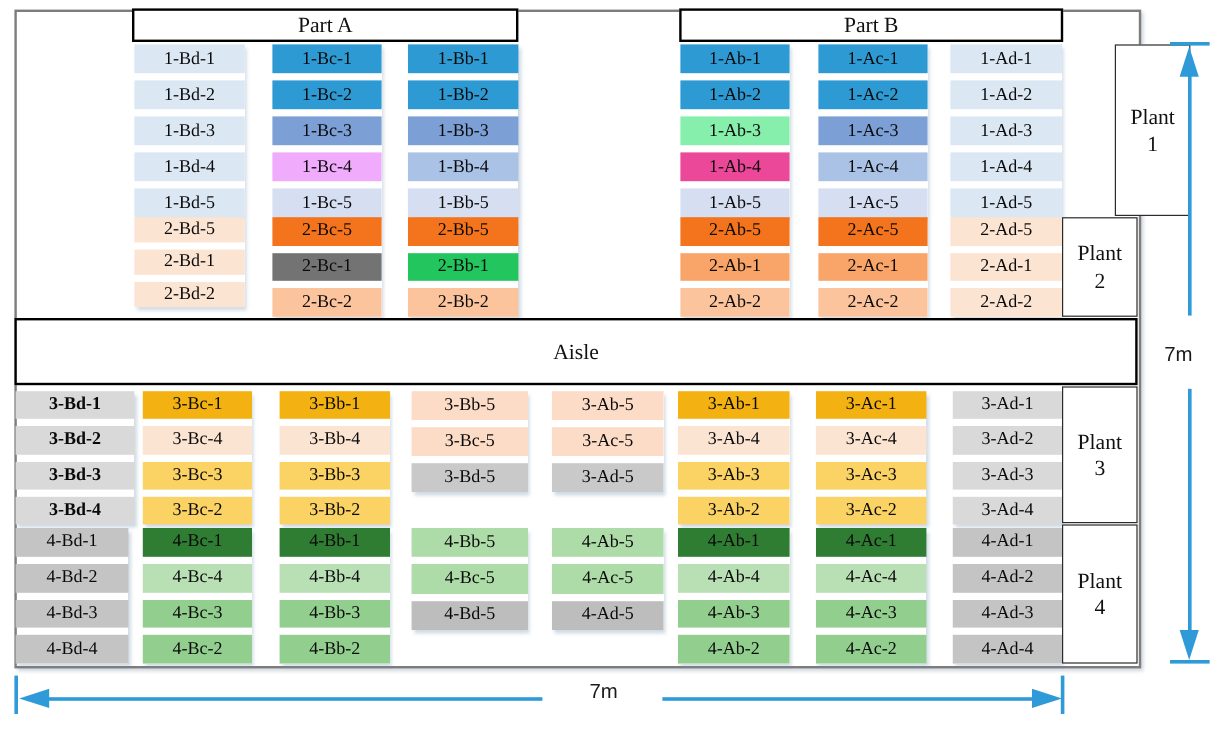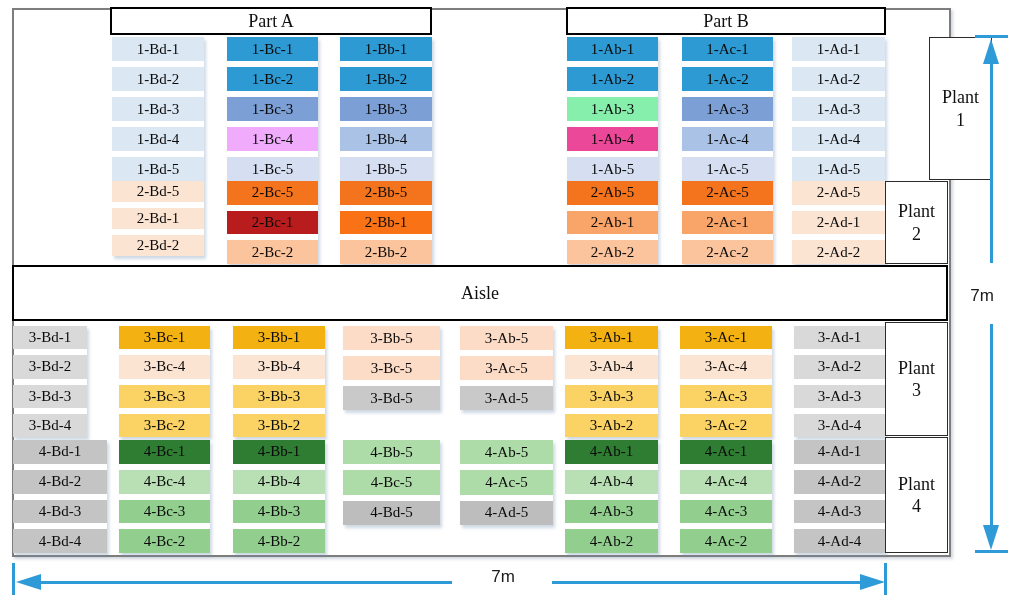--- a/index.html
+++ b/index.html
@@ -98,45 +98,45 @@
       <div class="cell" style="background: rgb(219, 232, 244);">1-Ad-5</div>
     </div>
 
   <div class="abs col" style="left: 112px; top: 181px; width: 92px; height: 75px; grid-template-rows: repeat(3, 1fr);">
       <div class="cell" style="background: rgb(252, 228, 211);">2-Bd-5</div>
       <div class="cell" style="background: rgb(252, 228, 211);">2-Bd-1</div>
       <div class="cell" style="background: rgb(252, 228, 211);">2-Bd-2</div>
     </div>
   <div class="abs col" style="left: 227px; top: 181px; width: 91px; height: 83px; grid-template-rows: repeat(3, 1fr);">
       <div class="cell" style="background: rgb(244, 115, 29);">2-Bc-5</div>
-      <div class="cell" style="background: #b91c1c; text-align: right;">2-Bc-1</div>
+      <div class="cell" style="background: #737373; text-align: right;">2-Bc-1</div>
       <div class="cell" style="background: rgb(251, 196, 157);">2-Bc-2</div>
     </div>
   <div class="abs col" style="left: 340px; top: 181px; width: 92px; height: 83px; grid-template-rows: repeat(3, 1fr);">
       <div class="cell" style="background: rgb(244, 115, 29);">2-Bb-5</div>
-      <div class="cell" style="background: #f97316;">2-Bb-1</div>
+      <div class="cell" style="background: #22c55e;">2-Bb-1</div>
       <div class="cell" style="background: rgb(251, 196, 157);">2-Bb-2</div>
     </div>
   <div class="abs col" style="left: 567px; top: 181px; width: 91px; height: 83px; grid-template-rows: repeat(3, 1fr);">
       <div class="cell" style="background: rgb(244, 115, 29);">2-Ab-5</div>
       <div class="cell" style="background: rgb(249, 164, 104);">2-Ab-1</div>
       <div class="cell" style="background: rgb(251, 196, 157);">2-Ab-2</div>
     </div>
   <div class="abs col" style="left: 682px; top: 181px; width: 91px; height: 83px; grid-template-rows: repeat(3, 1fr);">
       <div class="cell" style="background: rgb(244, 115, 29);">2-Ac-5</div>
       <div class="cell" style="background: rgb(249, 164, 104);">2-Ac-1</div>
       <div class="cell" style="background: rgb(251, 196, 157);">2-Ac-2</div>
     </div>
   <div class="abs col" style="left: 792px; top: 181px; width: 93px; height: 83px; grid-template-rows: repeat(3, 1fr);">
       <div class="cell" style="background: rgb(252, 228, 211);">2-Ad-5</div>
       <div class="cell" style="background: rgb(252, 228, 211);">2-Ad-1</div>
       <div class="cell" style="background: rgb(252, 228, 211);">2-Ad-2</div>
     </div>
 
-  <div class="abs col" style="left: 13px; top: 326px; width: 74px; height: 111px; grid-template-rows: repeat(4, 1fr);">
+  <div class="abs col" style="left: 13px; top: 326px; width: 99px; height: 111px; grid-template-rows: repeat(4, 1fr); font-weight: bold;">
       <div class="cell" style="background: rgb(217, 217, 217);">3-Bd-1</div>
       <div class="cell" style="background: rgb(217, 217, 217);">3-Bd-2</div>
       <div class="cell" style="background: rgb(217, 217, 217);">3-Bd-3</div>
       <div class="cell" style="background: rgb(217, 217, 217);">3-Bd-4</div>
     </div>
   <div class="abs col" style="left: 119px; top: 326px; width: 91px; height: 111px; grid-template-rows: repeat(4, 1fr);">
       <div class="cell" style="background: rgb(244, 178, 18);">3-Bc-1</div>
       <div class="cell" style="background: rgb(252, 228, 211);">3-Bc-4</div>
       <div class="cell" style="background: rgb(251, 210, 100);">3-Bc-3</div>
       <div class="cell" style="background: rgb(251, 210, 100);">3-Bc-2</div>

